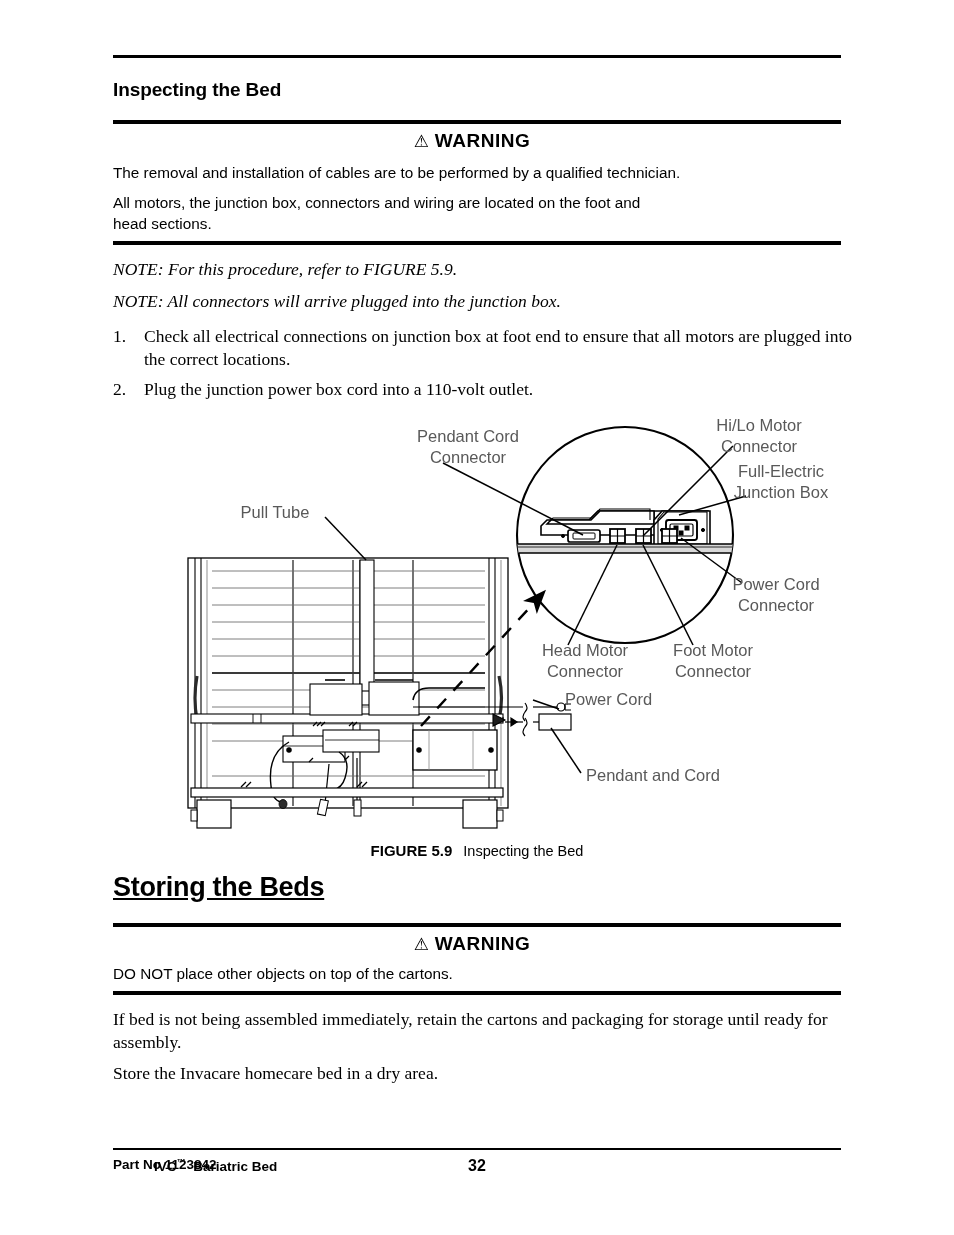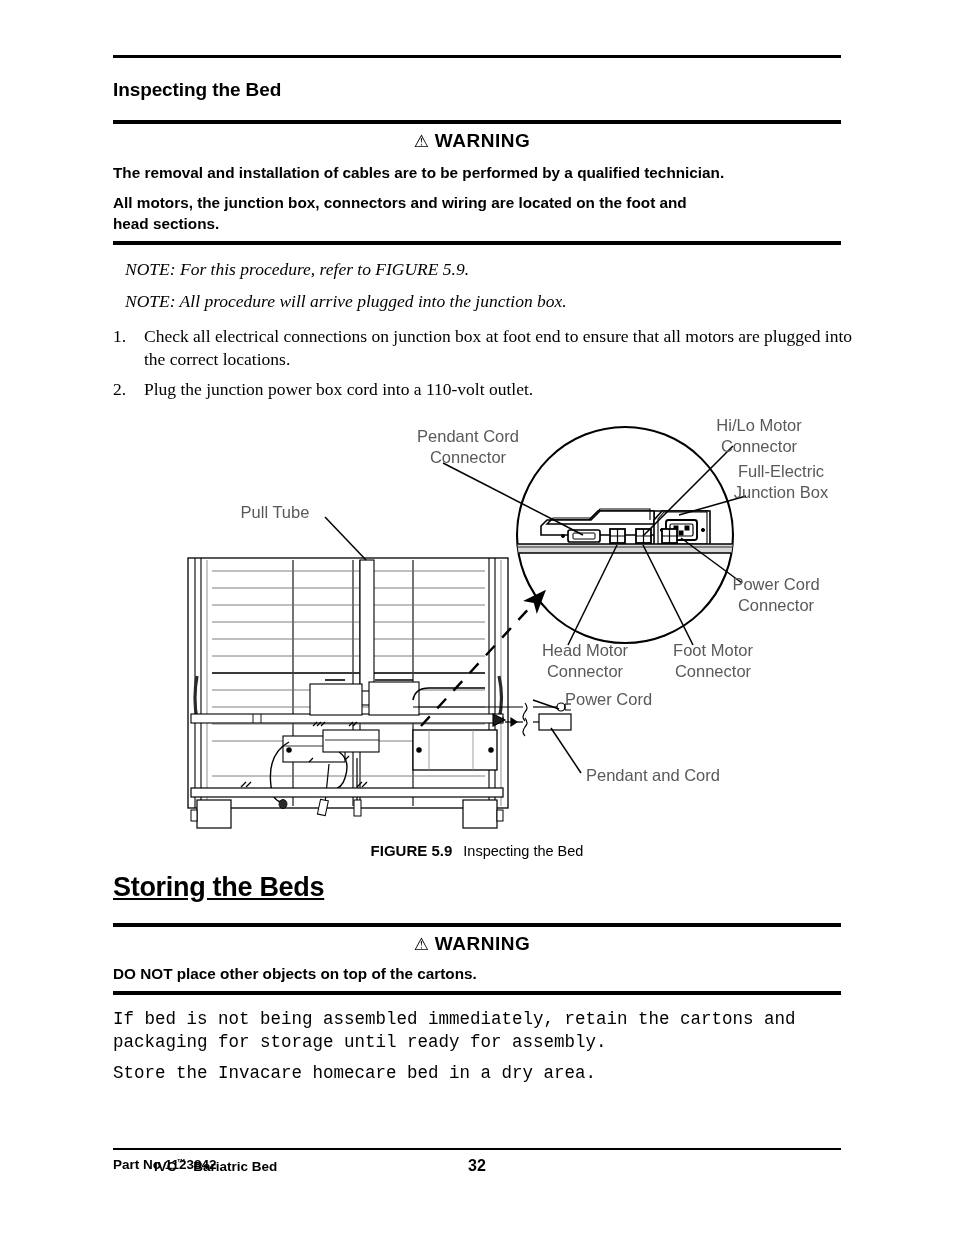--- a/index.html
+++ b/index.html
@@ -88,43 +88,43 @@
   .warn-title .tri {
     font-size: 17px;
     font-weight: normal;
     letter-spacing: 0;
   }
   .warn-body {
     position: absolute;
     left: 113px;
     width: 732px;
     font-family: "Liberation Sans", sans-serif;
-    font-weight: bold;
+    font-weight: normal;
     font-size: 15.3px;
     line-height: 21px;
     color: #000;
   }
   .warn-body .ln { display: block; }
 
   
   .note {
     position: absolute;
-    left: 125px;
+    left: 113px;
     width: 740px;
     font-family: "Liberation Serif", serif;
     font-style: italic;
     font-size: 17.5px;
     line-height: 22px;
     color: #000;
   }
   .para {
     position: absolute;
     left: 113px;
     width: 736px;
-    font-family: Liberation Mono, monospace;
+    font-family: Liberation Serif, serif;
     font-size: 17.5px;
     line-height: 23px;
     color: #000;
   }
   .li {
     position: absolute;
     left: 113px;
     width: 740px;
     font-family: "Liberation Serif", serif;
     font-size: 17.5px;
@@ -210,21 +210,21 @@
     <span>WARNING</span>
   </div>
   <div class="warn-body" style="top:162px;">
     <span class="ln" style="margin-bottom:9px;">The removal and installation of cables are to be performed by a qualified technician.</span>
     <span class="ln">All motors, the junction box, connectors and wiring are located on the foot and</span>
     <span class="ln">head sections.</span>
   </div>
   <div class="warn-rule" style="top:241px;"></div>
 
   <div class="note" style="top:258px;">NOTE: For this procedure, refer to FIGURE 5.9.</div>
-  <div class="note" style="top:290px;">NOTE: All procedure will arrive plugged into the junction box.</div>
+  <div class="note" style="top:290px;">NOTE: All connectors will arrive plugged into the junction box.</div>
 
   <div class="li" style="top:325px;">
     <span class="num">1.</span>
     <span class="txt">Check all electrical connections on junction box at foot end to ensure that all motors are plugged into the correct locations.</span>
   </div>
   <div class="li" style="top:378px;">
     <span class="num">2.</span>
     <span class="txt">Plug the junction power box cord into a 110-volt outlet.</span>
   </div>
 

